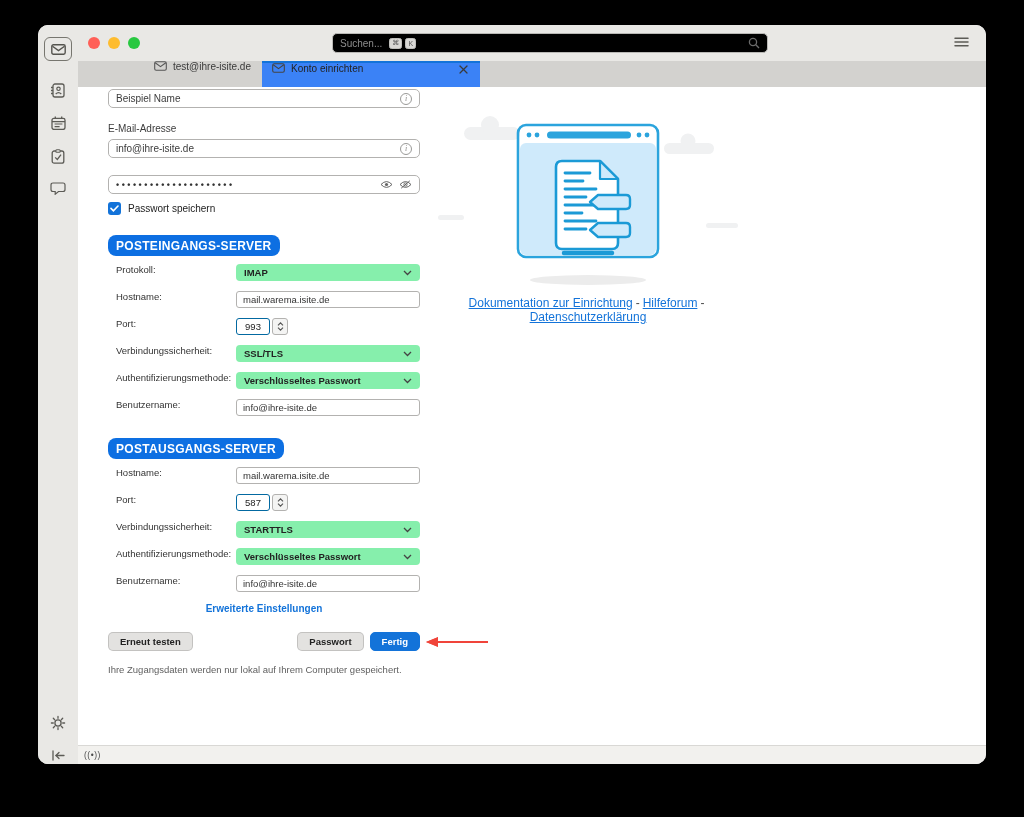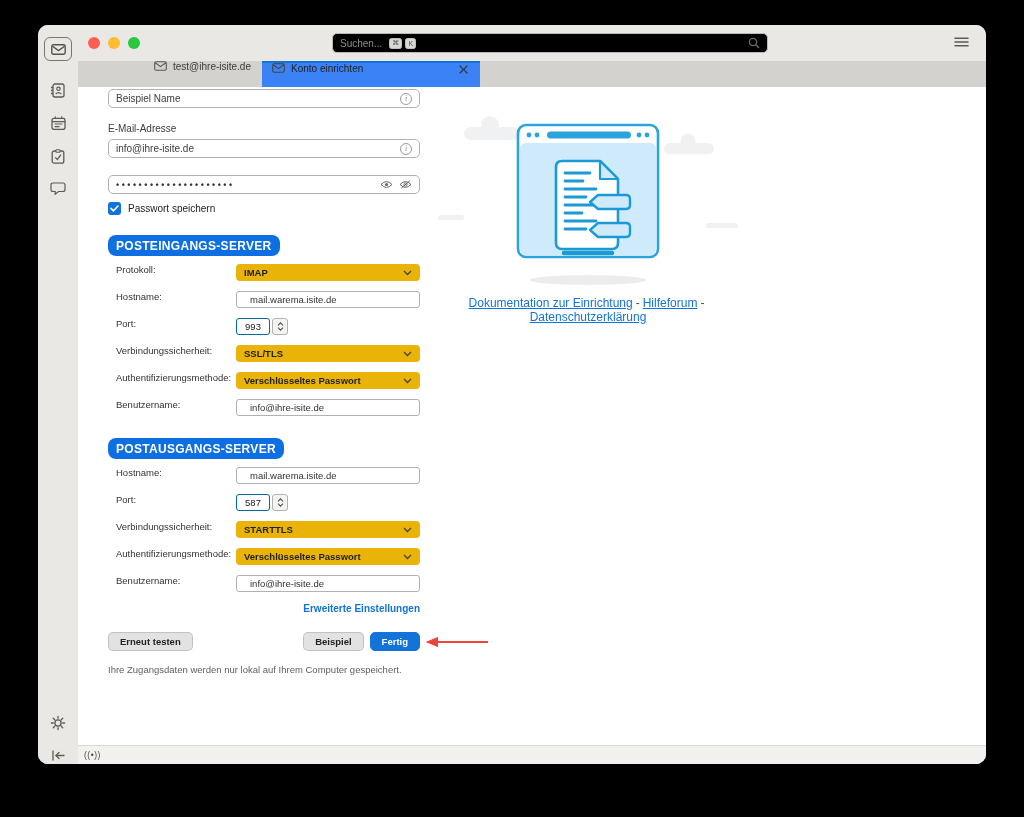--- a/index.html
+++ b/index.html
@@ -54,31 +54,31 @@
   .cb-row { display:flex; align-items:center; margin-bottom:20px; }
   .cb { width:13px; height:13px; background:#1373d9; border-radius:3px; display:flex;
         align-items:center; justify-content:center; }
   .cb-label { font-size:10px; color:#222; margin-left:7px; }
   .manual-heading { font-size:10.5px; font-weight:bold; color:#1a1a1a; margin-bottom:10px; }
   .badge { display:inline-block; background:#0d6fe2; color:#fff; font-size:12px; font-weight:bold;
            letter-spacing:.3px; padding:3.5px 8px; border-radius:8px; margin-bottom:8px; }
   .badge2 { margin-top:12px; }
   .row { display:flex; align-items:flex-start; height:17px; margin-bottom:10px; }
   .row-label { width:128px; font-size:9.5px; color:#333; padding-left:8px; flex:none; }
-  .select { flex:1; height:17px; background:#eab308; border-radius:4px; display:flex; align-items:center;
+  .select { flex:1; height:17px; background:#86efac; border-radius:4px; display:flex; align-items:center;
             padding:0 8px; font-size:9.5px; font-weight:bold; color:#222; }
   .select .chev { margin-left:auto; display:flex; }
   .row-input { flex:1; height:17px; border:1px solid #b3b2b0; border-radius:3px; background:#fff;
-               display:flex; align-items:center; padding:0 13px; font-size:9.5px; color:#333; }
+               display:flex; align-items:center; padding:0 6px; font-size:9.5px; color:#333; }
   .port-wrap { display:flex; align-items:center; gap:2px; }
   .port-num { width:34px; height:17px; border:1px solid #0369a1; border-radius:3px; background:#fff;
               display:flex; align-items:center; justify-content:center; font-size:9.5px; color:#222; }
   .port-step { width:16px; height:17px; border:1px solid #b3b2b0; border-radius:3px; background:#f4f4f3;
                display:flex; flex-direction:column; align-items:center; justify-content:center; gap:1px; }
-  .adv-link { text-align:right; margin-top:11px; font-size:10px; font-weight:bold; color:#1373d9; }
+  .adv-link { text-align:center; margin-top:11px; font-size:10px; font-weight:bold; color:#1373d9; }
   .btn-row { display:flex; align-items:center; margin-top:18px; position:relative; }
   .btn { height:19px; padding:0 11px; border-radius:5px; font-size:9.5px; font-weight:700;
          display:flex; align-items:center; background:#e3e2e0; color:#222; border:1px solid rgba(0,0,0,.14); }
   .btn.primary { background:#1373d9; color:#fff; border-color:#1373d9; }
   .btn-spacer { flex:1; }
   .btn-gap { width:6px; flex:none; }
   .red-arrow { position:absolute; left:100%; margin-left:5px; top:50%; transform:translateY(-50%); display:flex; }
   .footnote { font-size:9.5px; color:#5f5f5f; line-height:1.55; margin-top:13px; max-width:312px; }
   .footnote.second { margin-top:12px; }
 
@@ -383,21 +383,21 @@
         <span class="row-input">
           <span>info@ihre-isite.de</span>
         </span>
       </div>
 
       <div class="adv-link">Erweiterte Einstellungen</div>
 
       <div class="btn-row">
         <span class="btn">Erneut testen</span>
         <span class="btn-spacer"></span>
-        <span class="btn">Beispiel</span>
+        <span class="btn">Passwort</span>
         <span class="btn-gap"></span>
         <span class="btn primary">Fertig</span>
         <span class="red-arrow">
           <svg width="64" height="12">
               <path d="M12 6 H63" stroke="#f0443a" stroke-width="2"></path>
               <path d="M13 6 L1 6 L13 1.2 Z M13 6 L1 6 L13 10.8 Z" fill="#f0443a"></path>
               <polygon points="1,6 13,1 13,11" fill="#f0443a"></polygon>
             </svg>
         </span>
       </div>

